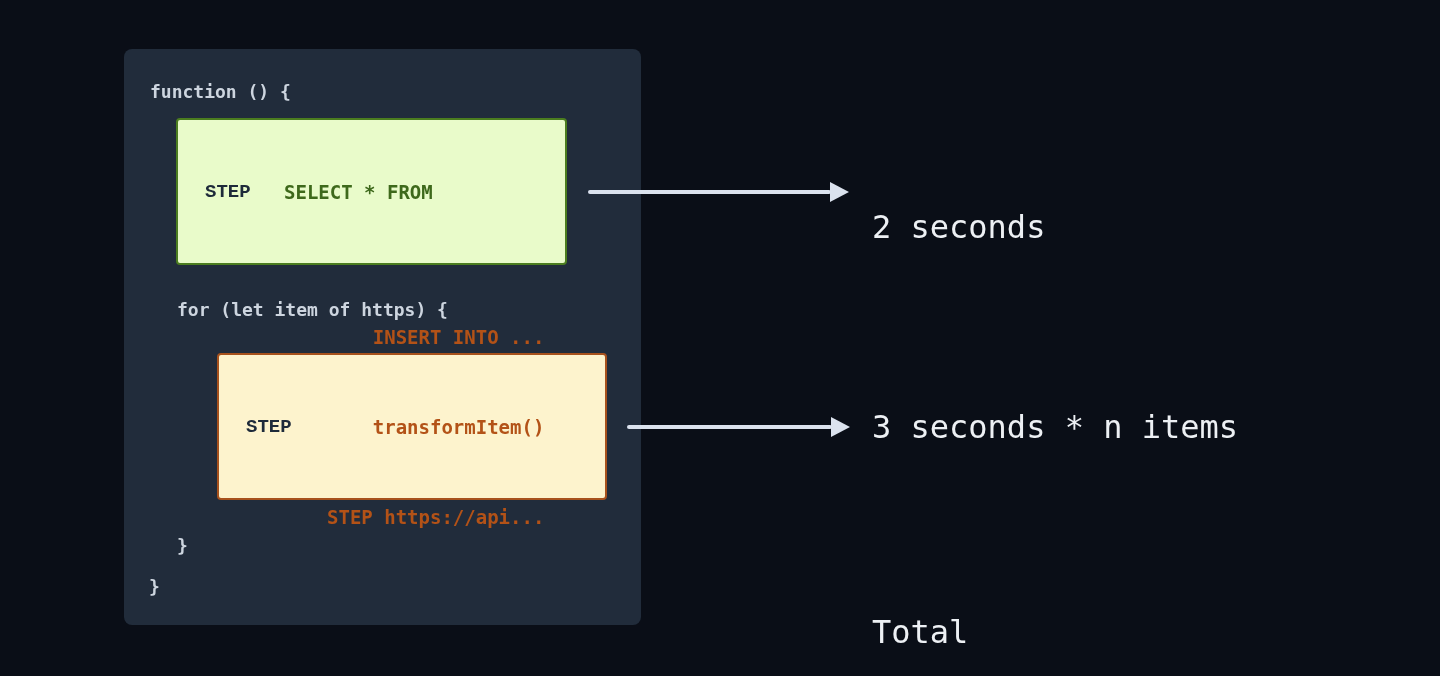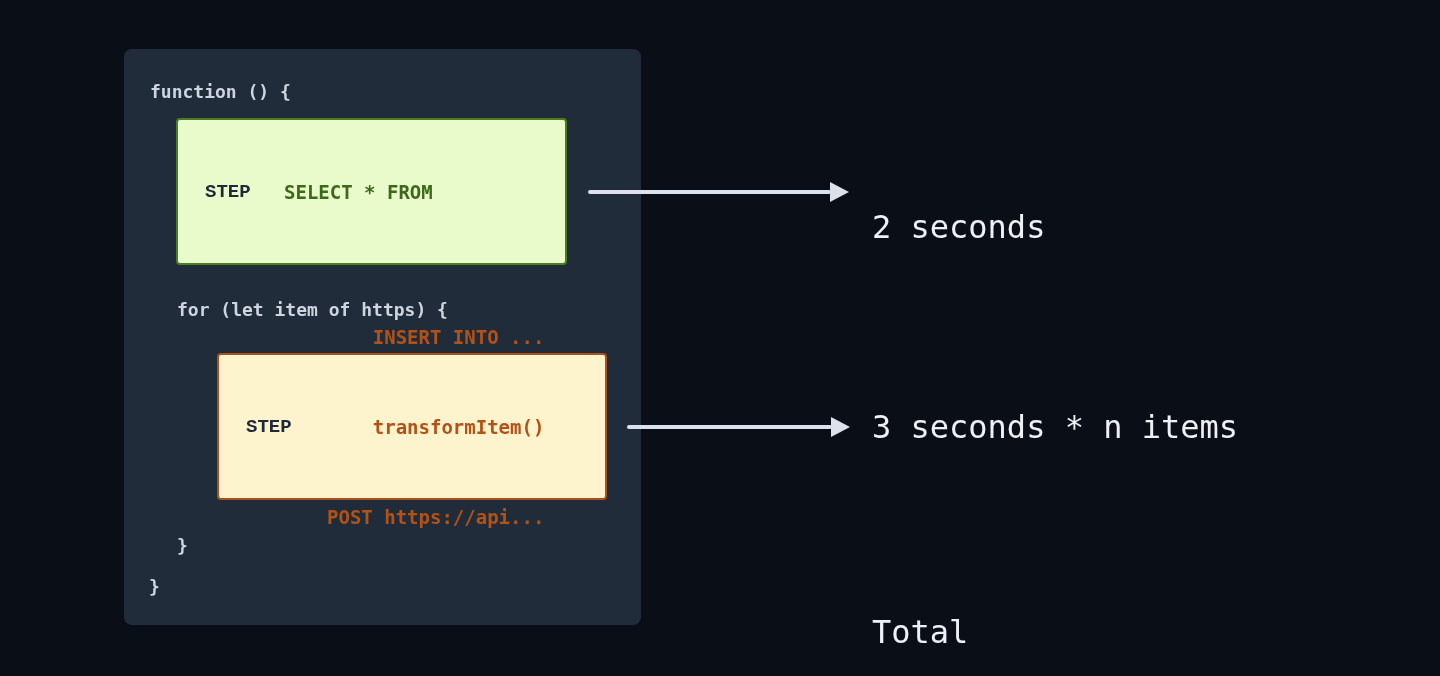--- a/index.html
+++ b/index.html
@@ -90,21 +90,21 @@
       </div>
     </div>
 
     <div class="code-line for-line">for (let item of https) {</div>
 
     <div class="step-box cream">
       <span class="step-label">STEP</span>
       <div class="step-code">
         <div>INSERT INTO ...</div>
         <div>transformItem()</div>
-        <div>POST https://api...</div>
+        <div>STEP https://api...</div>
       </div>
     </div>
 
     <div class="code-line close-inner">}</div>
     <div class="code-line close-outer">}</div>
   </div>
 
   <div class="arrow1">
     <div class="arrow-line"></div>
     <div class="arrow-head"></div>

